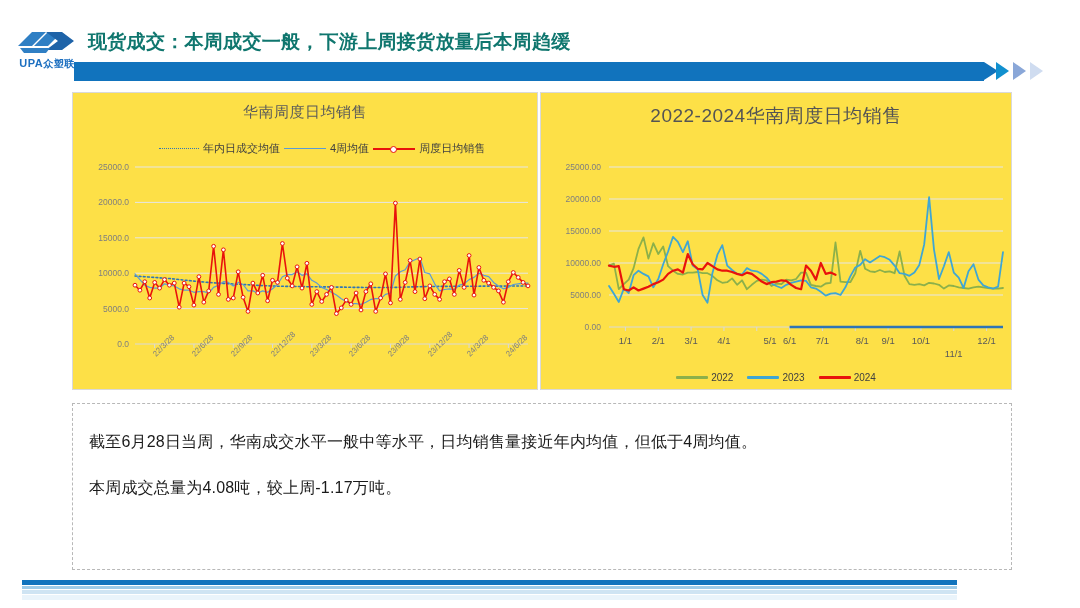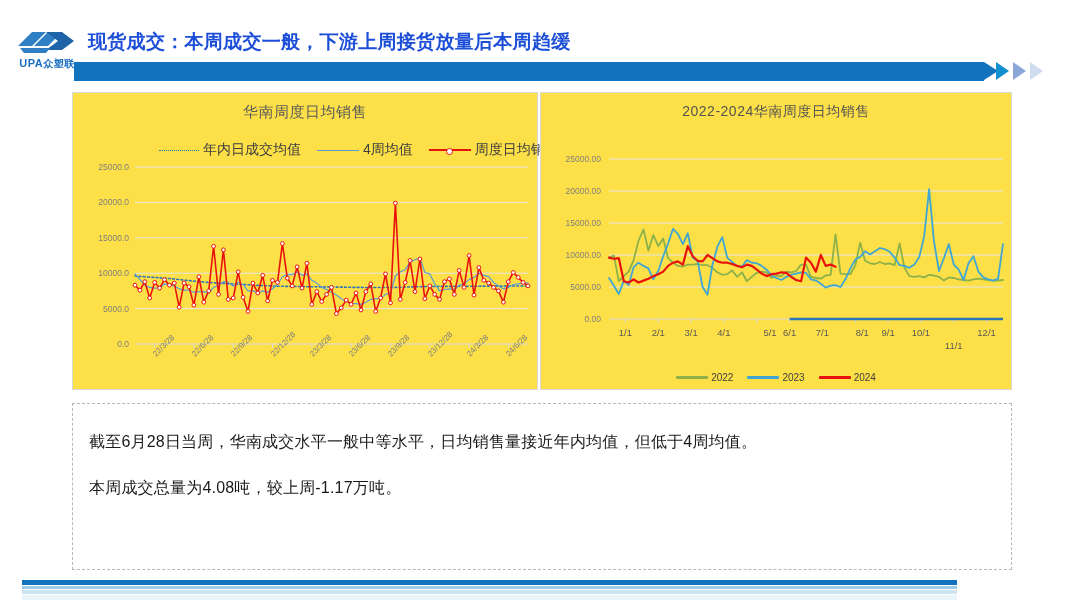--- a/index.html
+++ b/index.html
@@ -13,55 +13,55 @@
 
   
   .logo { position: absolute; left: 10px; top: 26px; width: 72px; height: 48px; }
   .logo-mark { position: relative; width: 62px; height: 30px; margin-left: 6px; }
   .logo-text { font-size: 11px; font-weight: bold; color: #1c6fc0; letter-spacing: .5px;
                margin-top: 1px; text-align: center; width: 74px; }
   .logo-text .cn { font-size: 10px; }
 
   .title {
     position: absolute; left: 88px; top: 29px;
-    font-size: 19px; font-weight: bold; color: #1d4ed8;
+    font-size: 19px; font-weight: bold; color: #0f766e;
     letter-spacing: .3px; white-space: nowrap;
   }
   .headerbar { position: absolute; left: 74px; top: 62px; height: 19px; width: 910px; background: #1173bd; }
   .headerbar-tip { position: absolute; left: 984px; top: 62px; width: 0; height: 0;
                    border-top: 9.5px solid transparent; border-bottom: 9.5px solid transparent;
                    border-left: 14px solid #1173bd; }
   .chev { position: absolute; top: 62px; width: 0; height: 0;
           border-top: 9.5px solid transparent; border-bottom: 9.5px solid transparent; }
   .chev.c1 { left: 996px; border-left: 13px solid #1190cf; }
   .chev.c2 { left: 1013px; border-left: 13px solid #8aa7d8; }
   .chev.c3 { left: 1030px; border-left: 13px solid #cfdcf0; }
 
   
   .panels { position: absolute; left: 72px; top: 92px; width: 940px; height: 298px; display: flex; gap: 0; }
   .panel { position: relative; background: #fde047; border: 1px solid #d9d9d9; height: 298px; }
   .panel.left  { width: 467px; }
   .panel.right { width: 473px; margin-left: 2px; }
 
   .chart-title { text-align: center; font-size: 15px; color: #5a5a5a;
                  font-family: "Liberation Serif","DejaVu Serif", serif; padding-top: 10px; letter-spacing: .5px; }
-  .chart-title.r { font-family: "Liberation Sans", sans-serif; color: #545454; font-size: 14px; }
+  .chart-title.r { font-family: "Liberation Sans", sans-serif; color: #545454; font-size: 19px; }
 
   .plotwrap { position: relative; width: 100%; }
   .ylabels { position: absolute; font-size: 8.5px; color: #7f7f7f; text-align: right; }
   .ylab { position: absolute; right: 0; transform: translateY(-50%); white-space: nowrap; }
 
   .xlabels-left { position: absolute; font-size: 8px; color: #7f7f7f; }
   .xlab-rot { position: absolute; transform: rotate(-45deg); transform-origin: left top; white-space: nowrap; }
   .xlabels-right { position: absolute; font-size: 9.5px; color: #595959; }
   .xlab-r { position: absolute; transform: translateX(-50%); white-space: nowrap; }
 
   
-  .legend-left { position: absolute; left: 86px; top: 48px; display: flex; align-items: center; gap: 16px;
-                 font-size: 14px; color: #404040; }
+  .legend-left { position: absolute; left: 86px; top: 48px; display: flex; align-items: center; gap: 4px;
+                 font-size: 11px; color: #404040; }
   .lg-item { display: flex; align-items: center; gap: 4px; white-space: nowrap; }
   .lg-dot { width: 40px; height: 0; border-top: 1.6px dotted #2e75b6; }
   .lg-solid { width: 42px; height: 0; border-top: 1.6px solid #5b9bd5; }
   .lg-red { position: relative; width: 42px; height: 0; border-top: 2px solid #e8120c; }
   .lg-red:after { content: ""; position: absolute; left: 17px; top: -3.5px; width: 5px; height: 5px;
                   border-radius: 50%; border: 1.3px solid #e8120c; background: #fff; }
 
   
   .legend-right { position: absolute; left: 0; right: 0; bottom: 6px; display: flex; justify-content: center;
                   gap: 14px; font-size: 10px; color: #404040; margin-top: 17px; }

